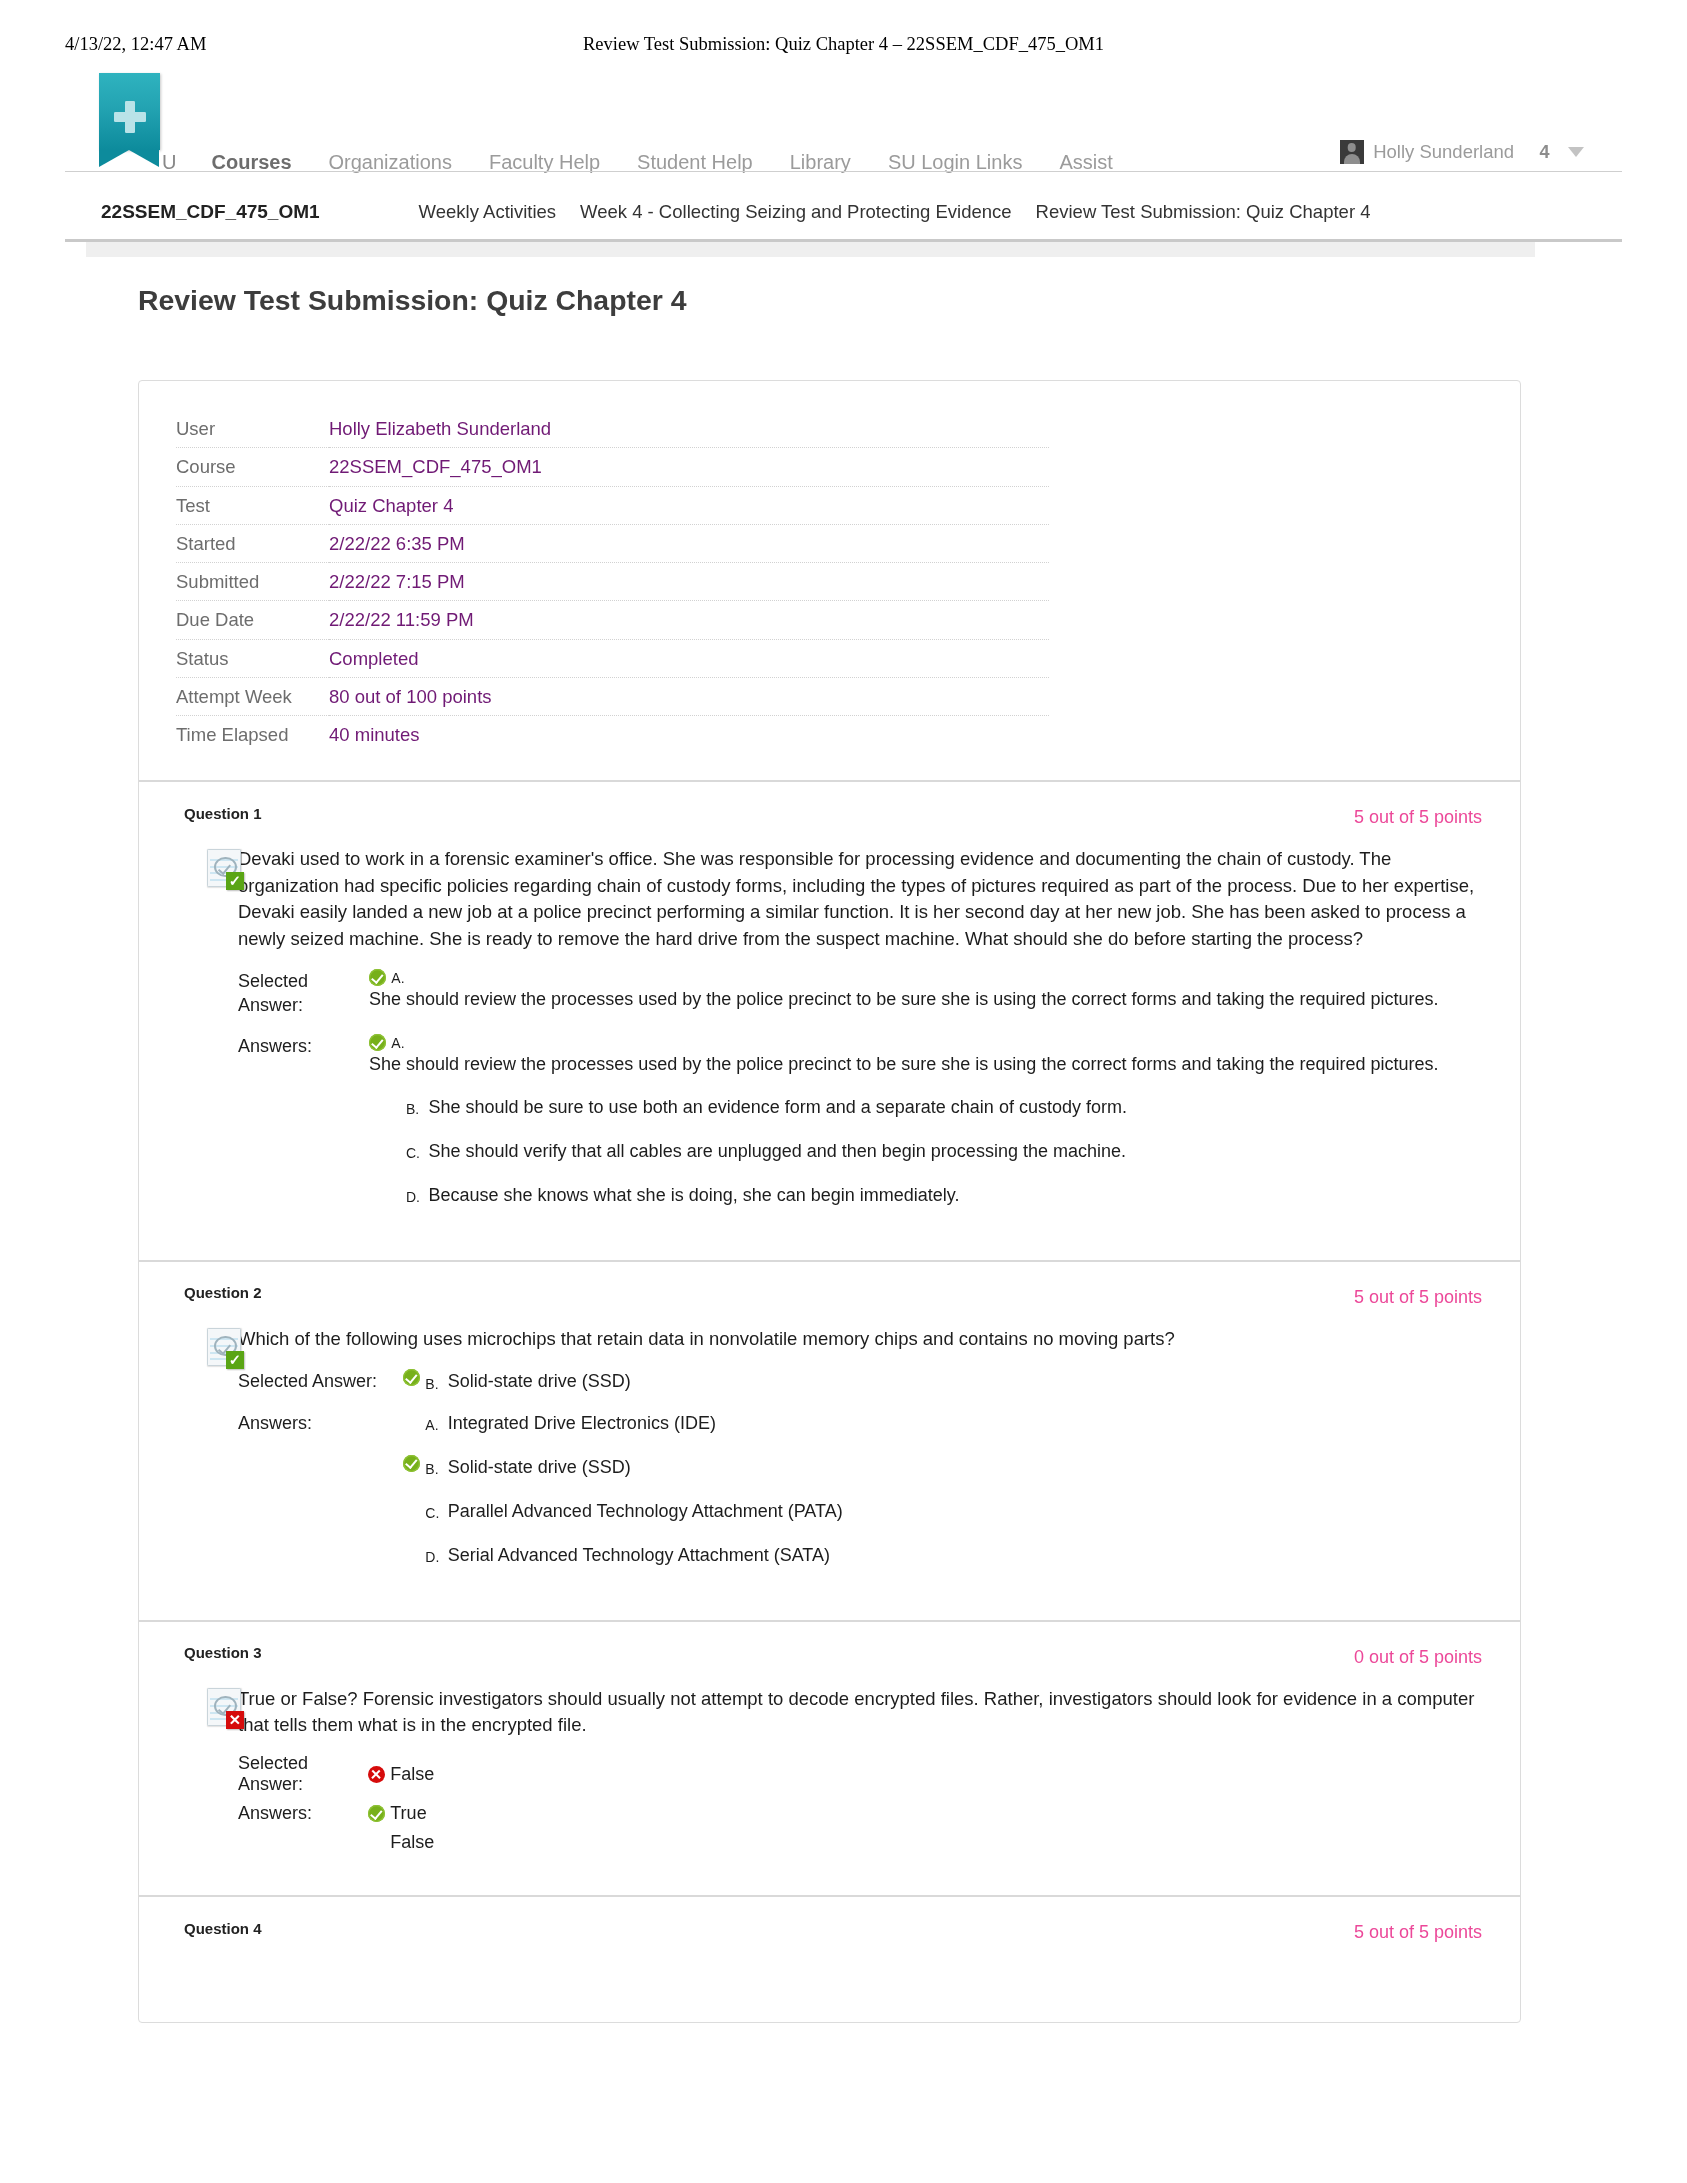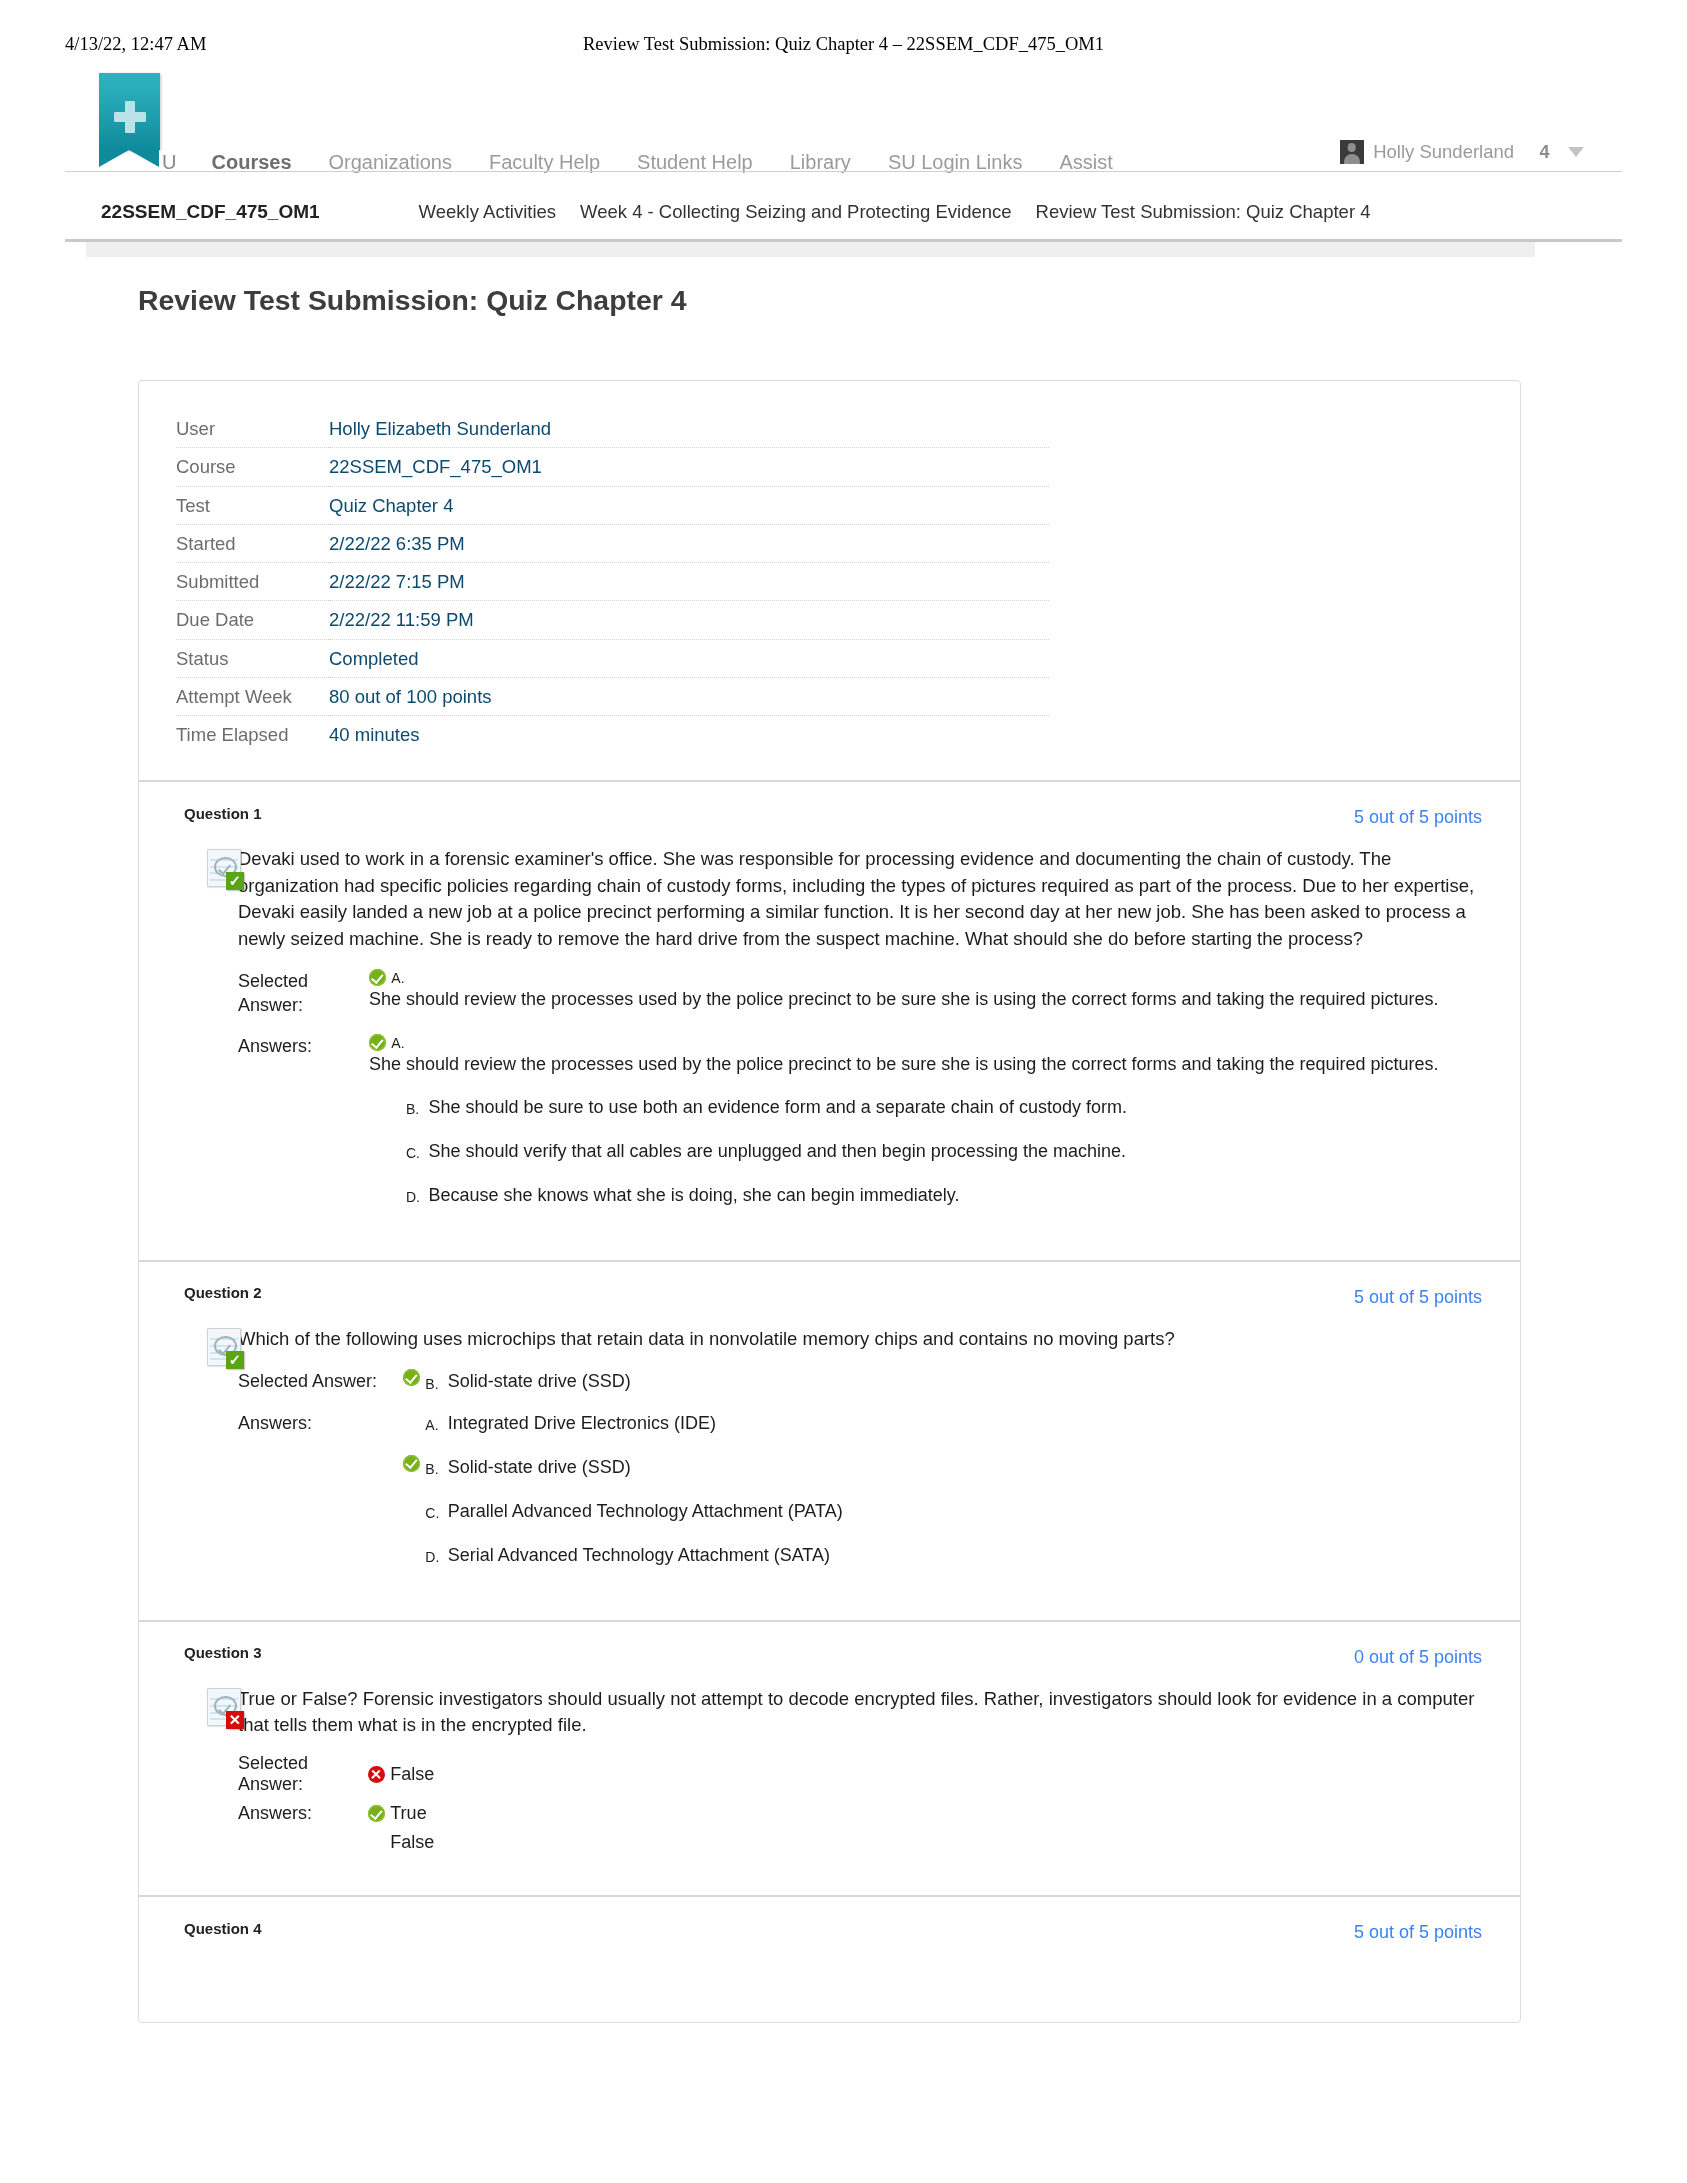--- a/index.html
+++ b/index.html
@@ -227,21 +227,21 @@
     border-bottom: 1.3px dotted #d2d2d2;
     vertical-align: top;
   }
   .info-table tr:last-child td { border-bottom: none; }
   .info-table td.k {
     width: 153px;
     color: #6d6d6d;
     white-space: nowrap;
     padding-right: 6.6px;
   }
-  .info-table td.v { color: #0c4a6e; }
+  .info-table td.v { color: #701a75; }
 
   
   .q-block {
     position: relative;
     border-top: 2px solid #d9d9d9;
     padding: 0;
   }
   .q-head {
     position: relative;
     height: 64px;
@@ -250,21 +250,21 @@
     position: absolute;
     left: 45px; top: 22.5px;
     font-size: 15px;
     font-weight: bold;
     color: #222;
   }
   .q-points {
     position: absolute;
     right: 38px; top: 25px;
     font-size: 18px;
-    color: #3b82f6;
+    color: #ec4899;
     white-space: nowrap;
   }
   .q-body {
     position: relative;
     padding: 0 40px 0 99px;
   }
 
   
   .doc-icon {
     position: absolute;

